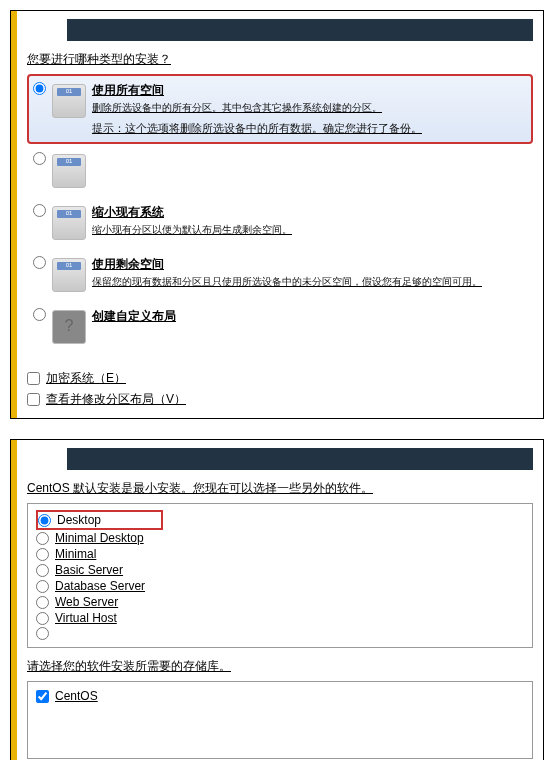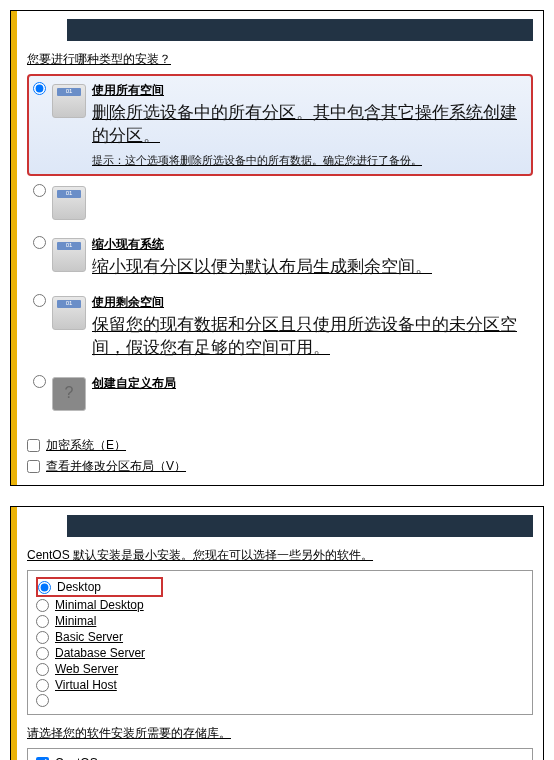--- a/index.html
+++ b/index.html
@@ -77,21 +77,21 @@
   .option-icon.question-icon::before { display:none; }
   .option-icon.question-icon::after {
     content: "?";
     top: 6px;
     font-size: 16px;
     color: #666;
   }
   .option-icon.question-icon { background: #888; }
   .option-text { flex: 1; }
   .opt-title { font-weight: bold; font-size: 12px; }
-  .opt-desc { font-size: 17px; color: #111; margin-top: 2px; }
+  .opt-desc { font-size: 10px; color: #111; margin-top: 2px; }
   .opt-hint { font-size: 11px; margin-top: 6px; color: #111; }
   .checkbox-line {
     display: flex;
     align-items: center;
     gap: 6px;
     margin-top: 4px;
     font-size: 12px;
   }
 
   

